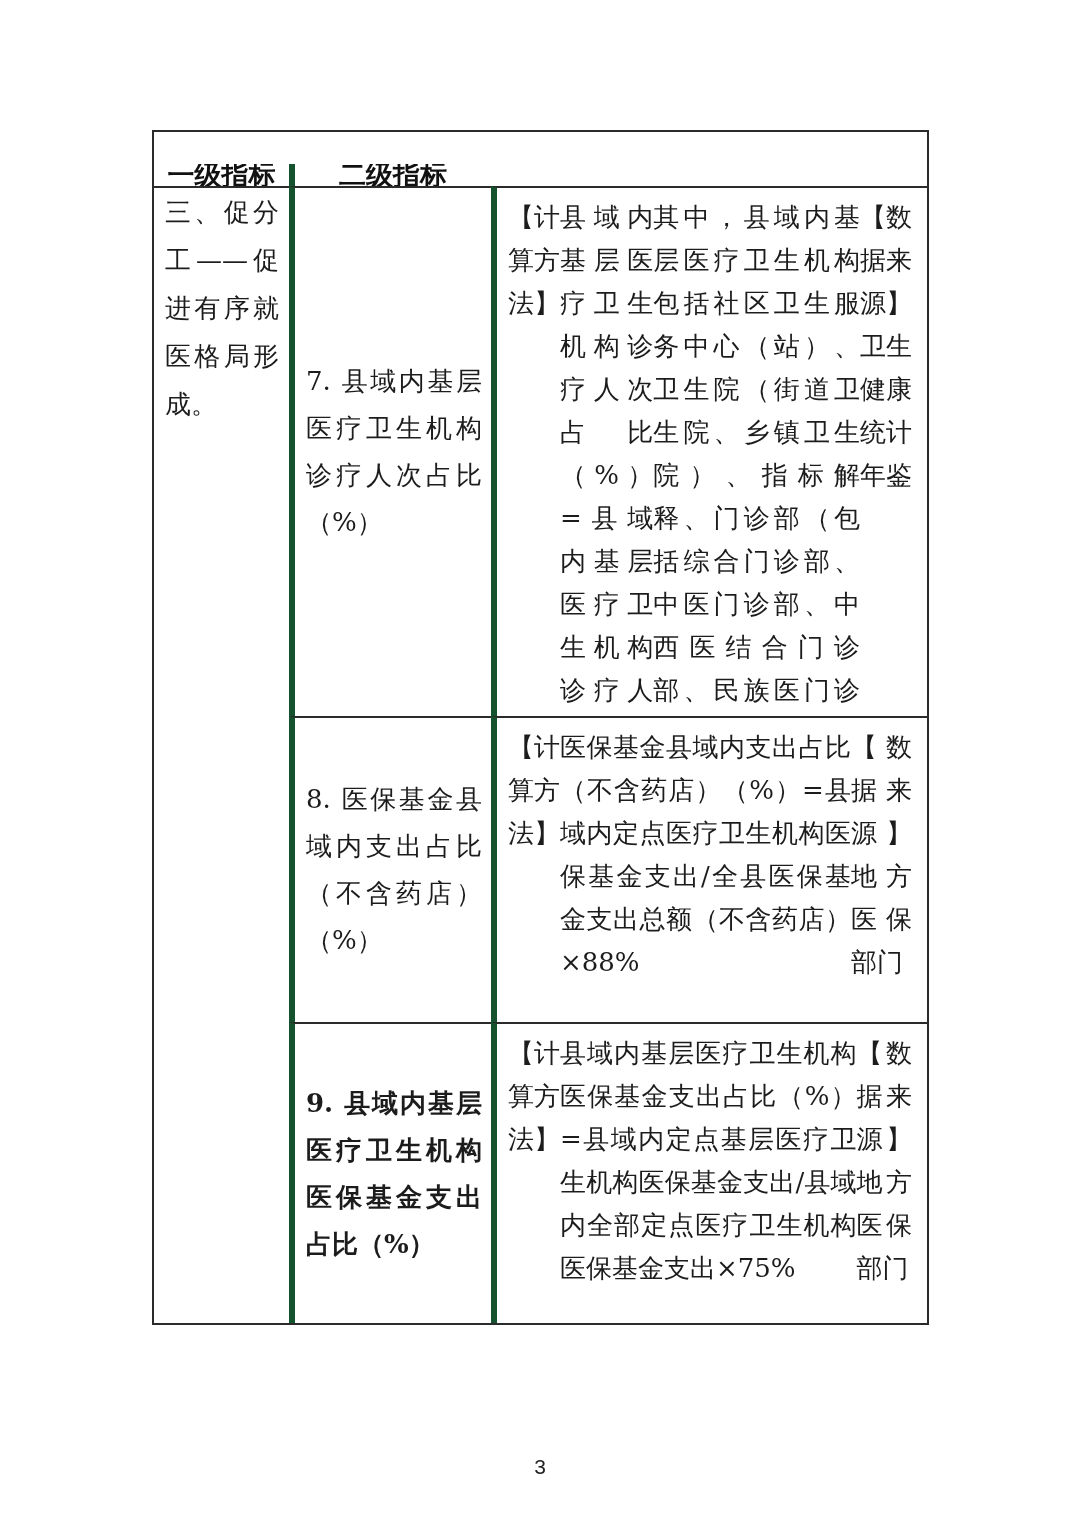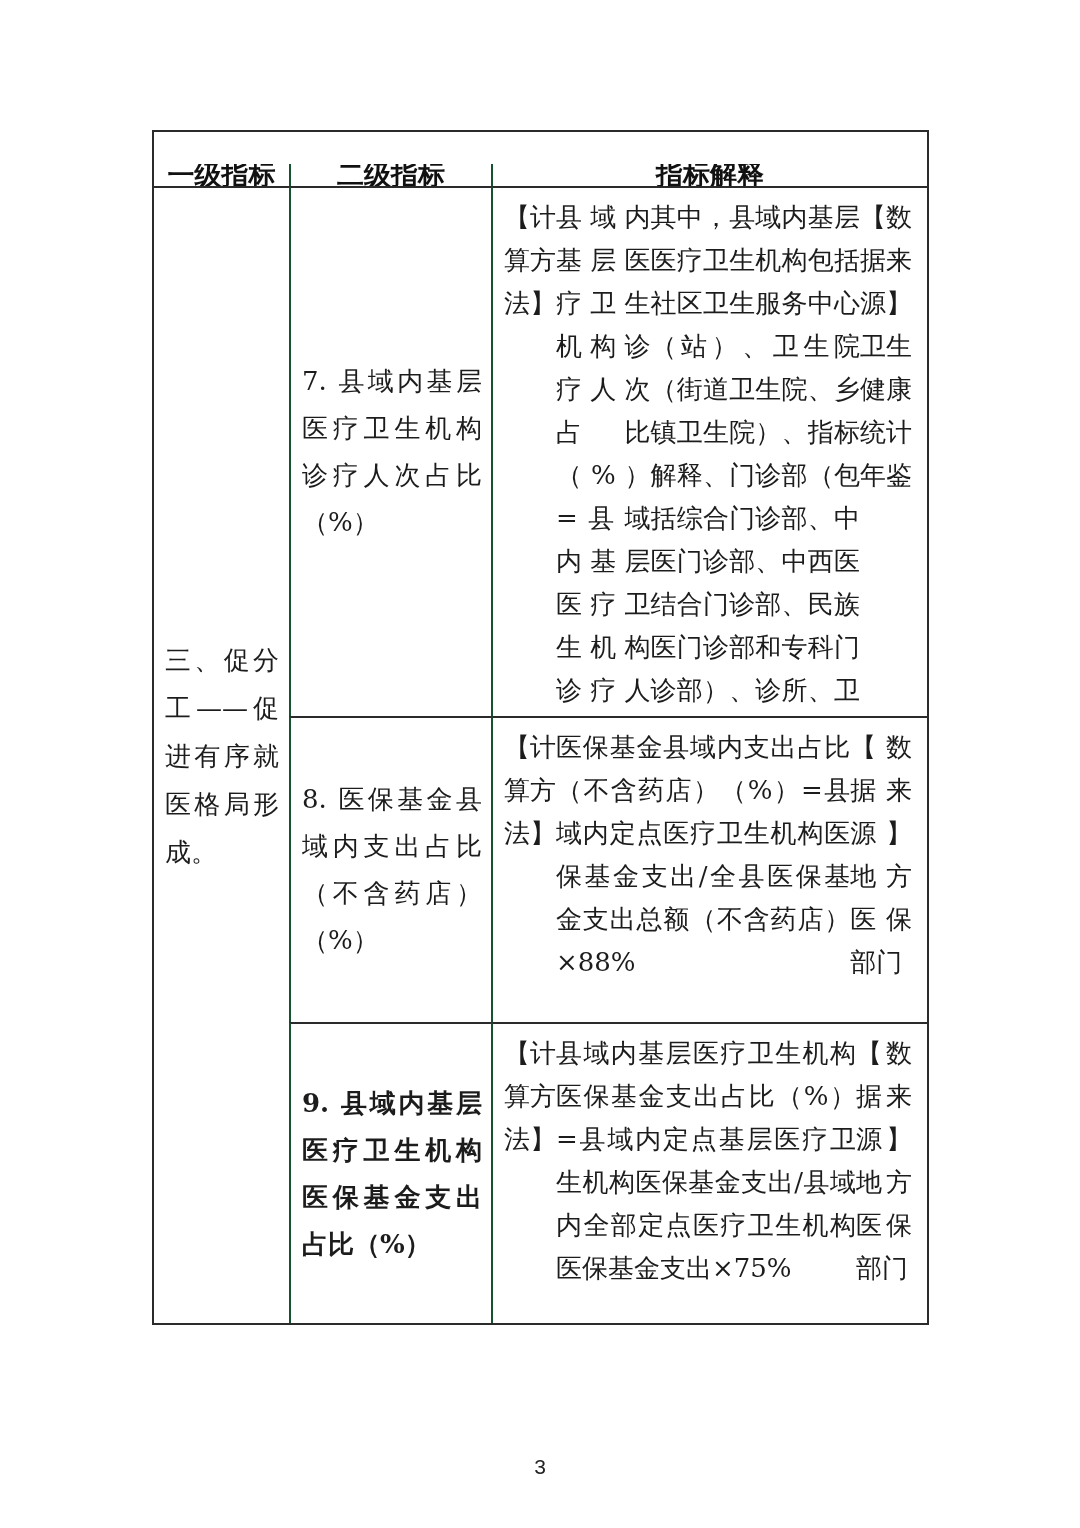--- a/index.html
+++ b/index.html
@@ -17,35 +17,35 @@
     position:absolute;
     left:152px; top:130px;
     width:777px; height:1195px;
     border:2px solid #2b2b2b;
     display:grid;
     grid-template-columns:135px 202px 1fr;
     grid-template-rows:54px 530px 306px 1fr;
     background:#ffffff;
   }
   .cell { overflow:hidden; }
-  .b-left { border-left:2px solid #14532d; }
+  .b-left { border-left:6px solid #14532d; }
   .b-top  { border-top:2px solid #2b2b2b; }
 
   .header-cell {
     display:flex; align-items:center; justify-content:center;
     font-family:"Liberation Sans","DejaVu Sans",sans-serif;
     font-weight:bold; font-size:27px; color:#111;margin-top:32px;
   }
   .h-col1 { grid-column:1; grid-row:1; }
   .h-col2 { grid-column:2; grid-row:1; }
   .h-col3 { grid-column:3; grid-row:1; }
 
   .level1-cell {
     grid-column:1; grid-row:2 / span 3;
-    display:flex; align-items:center;
+    display:flex; align-items:flex-start;
     padding:0 10px 0 11px;
   }
   .level1-text {
     width:100%;
     font-size:26px; line-height:48px;
     text-align:justify; text-justify:inter-ideograph;
     word-break:break-all;
   }
 
   .indicator-cell {
@@ -90,23 +90,20 @@
 <div class="page">
 
   <div class="doc-table">
 
     <div class="cell header-cell h-col1">
       <span>一级指标</span>
     </div>
     <div class="cell header-cell h-col2 b-left">
       <span>二级指标</span>
     </div>
-    <div class="cell header-cell h-col3 b-left">
-      <span>指标解释</span>
-    </div>
 
     <div class="cell level1-cell b-top">
       <div class="level1-text">三、促分工——促进有序就医格局形成。</div>
     </div>
 
     <div class="cell indicator-cell ind-r7 b-left b-top">
       <div class="indicator-text">7. 县域内基层医疗卫生机构诊疗人次占比（%）</div>
     </div>
     <div class="cell explanation-cell exp-r7 b-left b-top">
       <p>【计算方法】</p>

